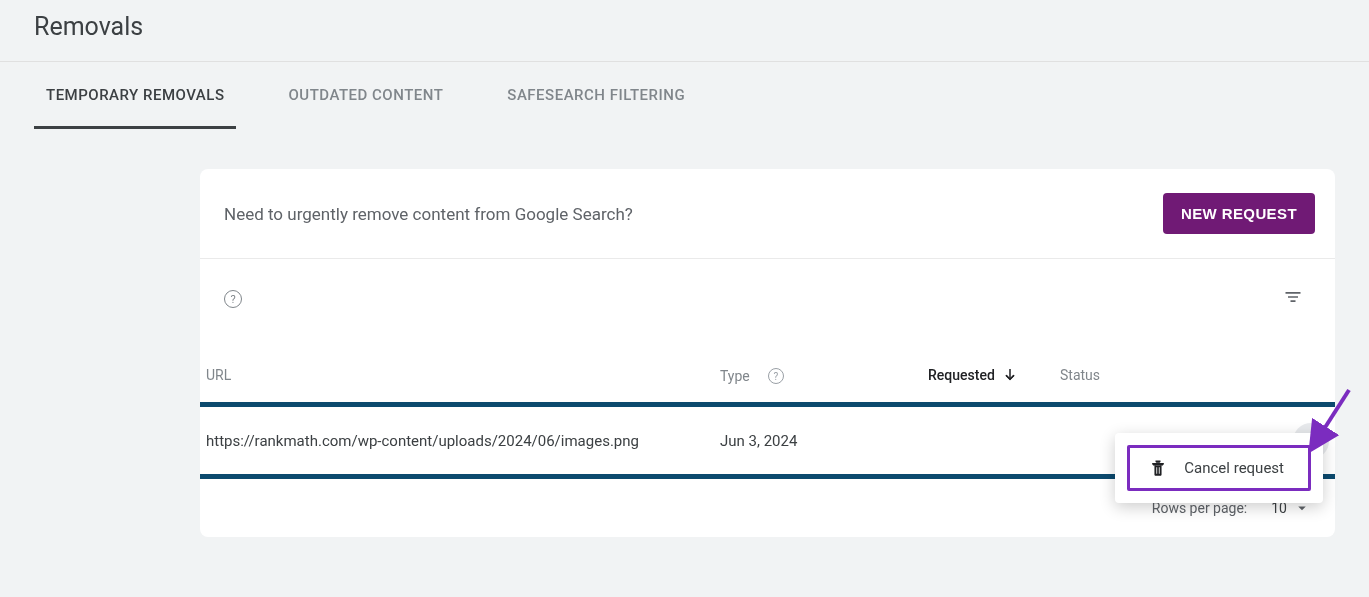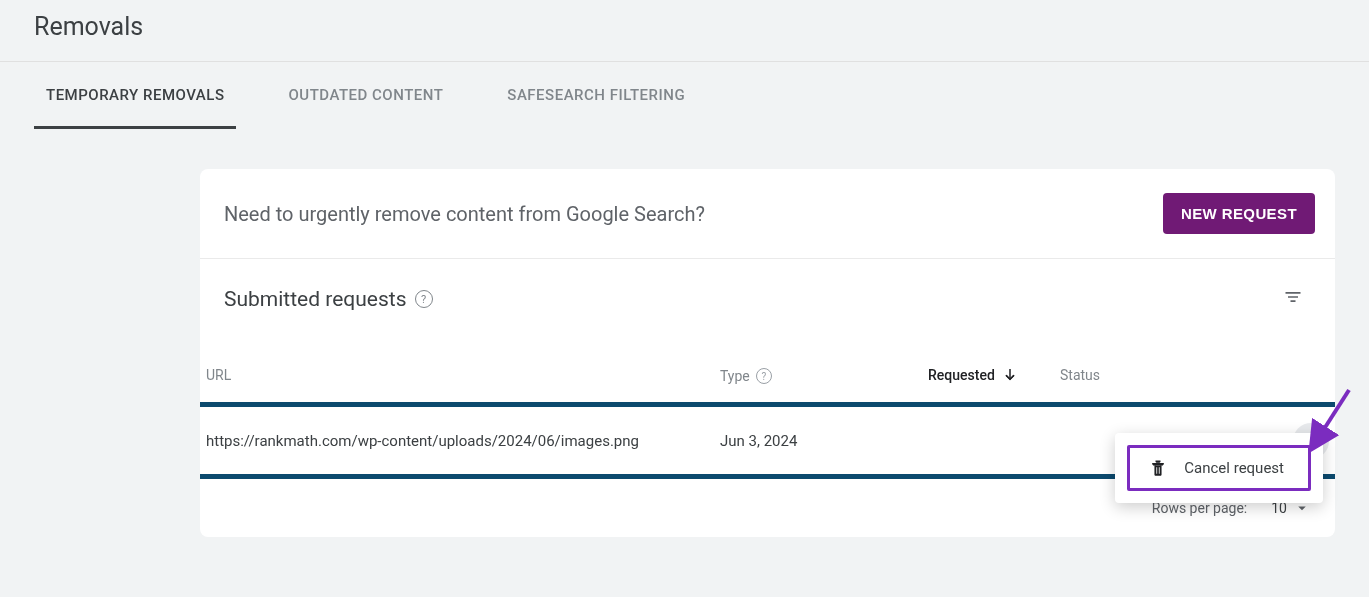--- a/index.html
+++ b/index.html
@@ -50,21 +50,21 @@
   position: relative;
 }
 .card-header {
   display: flex;
   align-items: center;
   justify-content: space-between;
   padding: 24px 20px 24px 24px;
   border-bottom: 1px solid #eaeaea;
 }
 .prompt-text {
-  font-size: 20px;
+  font-size: 17px;
   color: #5f6368;
 }
 .new-request-btn {
   background: #701a75;
   color: #fff;
   border: none;
   padding: 12px 18px;
   font-size: 15px;
   font-weight: 700;
   letter-spacing: 0.4px;
@@ -115,21 +115,21 @@
 }
 .table-head {
   height: 76px;
   align-items: flex-end;
   padding-bottom: 18px;
 }
 .table-row {
   height: 72px;
 }
 .col-url { flex: 0 0 514px; }
-.col-type { flex: 0 0 208px; display:flex; align-items:center; gap:6px;}
+.col-type { flex: 0 0 208px; display:flex; align-items:center; gap:18px;}
 .col-requested { flex: 0 0 132px; display:flex; align-items:center; gap:6px;}
 .col-status { flex: 1 1 auto; }
 .col-actions { flex: 0 0 40px; display:flex; justify-content:flex-end;}
 .th {
   font-size: 14px;
   color: #80868b;
 }
 .th.sorted {
   color: #202124;
   font-weight: 500;
@@ -230,21 +230,20 @@
 
 <div class="card">
 
   <div class="card-header">
     <div class="prompt-text">Need to urgently remove content from Google Search?</div>
     <button class="new-request-btn">NEW REQUEST</button>
   </div>
 
   <div class="section-header">
     <div class="section-title-wrap">
-      <span class="section-title">Submitted requests</span>
       <span class="help-icon">?</span>
     </div>
     <div class="filter-btn">
       <svg class="filter-svg" viewBox="0 0 24 24" fill="currentColor">
         <path d="M3 6h18v2H3V6zm3 5h12v2H6v-2zm3 5h6v2H9v-2z"></path>
       </svg>
     </div>
   </div>
 
   <div class="table-head">

